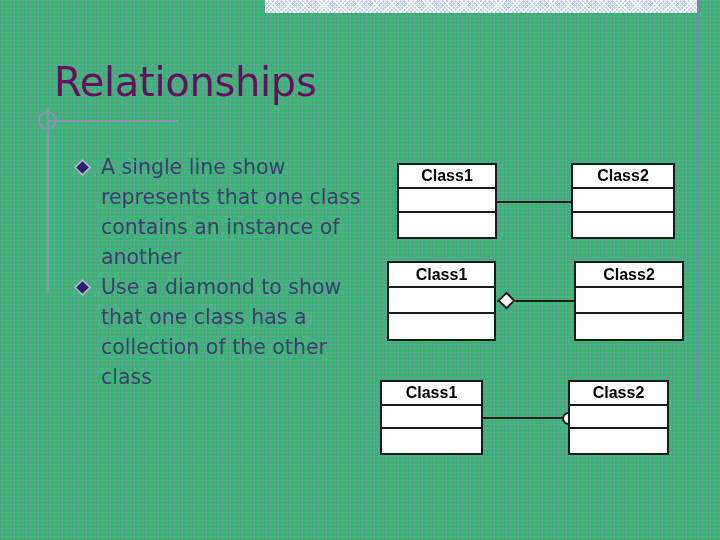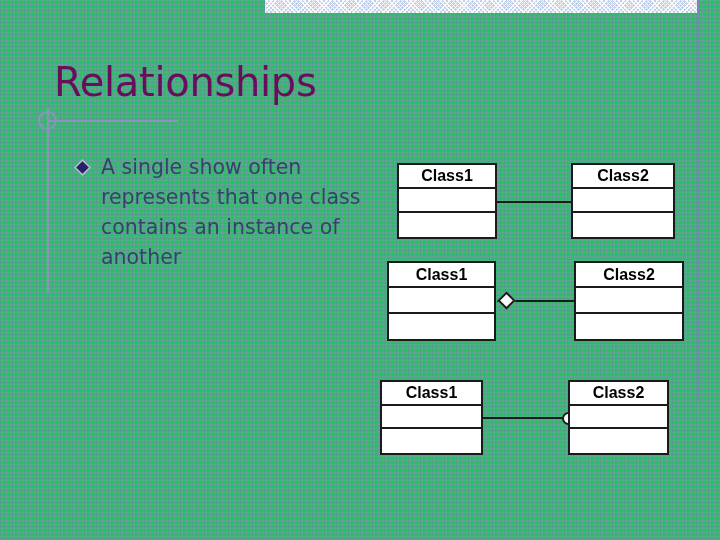--- a/index.html
+++ b/index.html
@@ -224,23 +224,29 @@
   <div class="rule-circle"></div>
 
   <div class="slide-title">Relationships</div>
 
   <div class="body-list">
 
     <div class="bullet-row">
       <span class="bullet-glyph">
           <span class="dia-outer"></span>
         </span>
-      <span>A single show often represents that one class contains an instance of another</span>
-    </div>
-
+      <span>A single line show represents that one class contains an instance of another</span>
+    </div>
+
+    <div class="bullet-row">
+      <span class="bullet-glyph">
+          <span class="dia-outer"></span>
+        </span>
+      <span>Use a diamond to show that one class has a collection of the other class</span>
+    </div>
 
 
   </div>
 
   <div class="uml-area">
 
     <div class="uml-link" style="left:496px; top:201px; width:86px;"></div>
 
     <div class="uml-box" style="left:397px; top:163px; width:100px; height:76px;">
       <div class="compartment">

